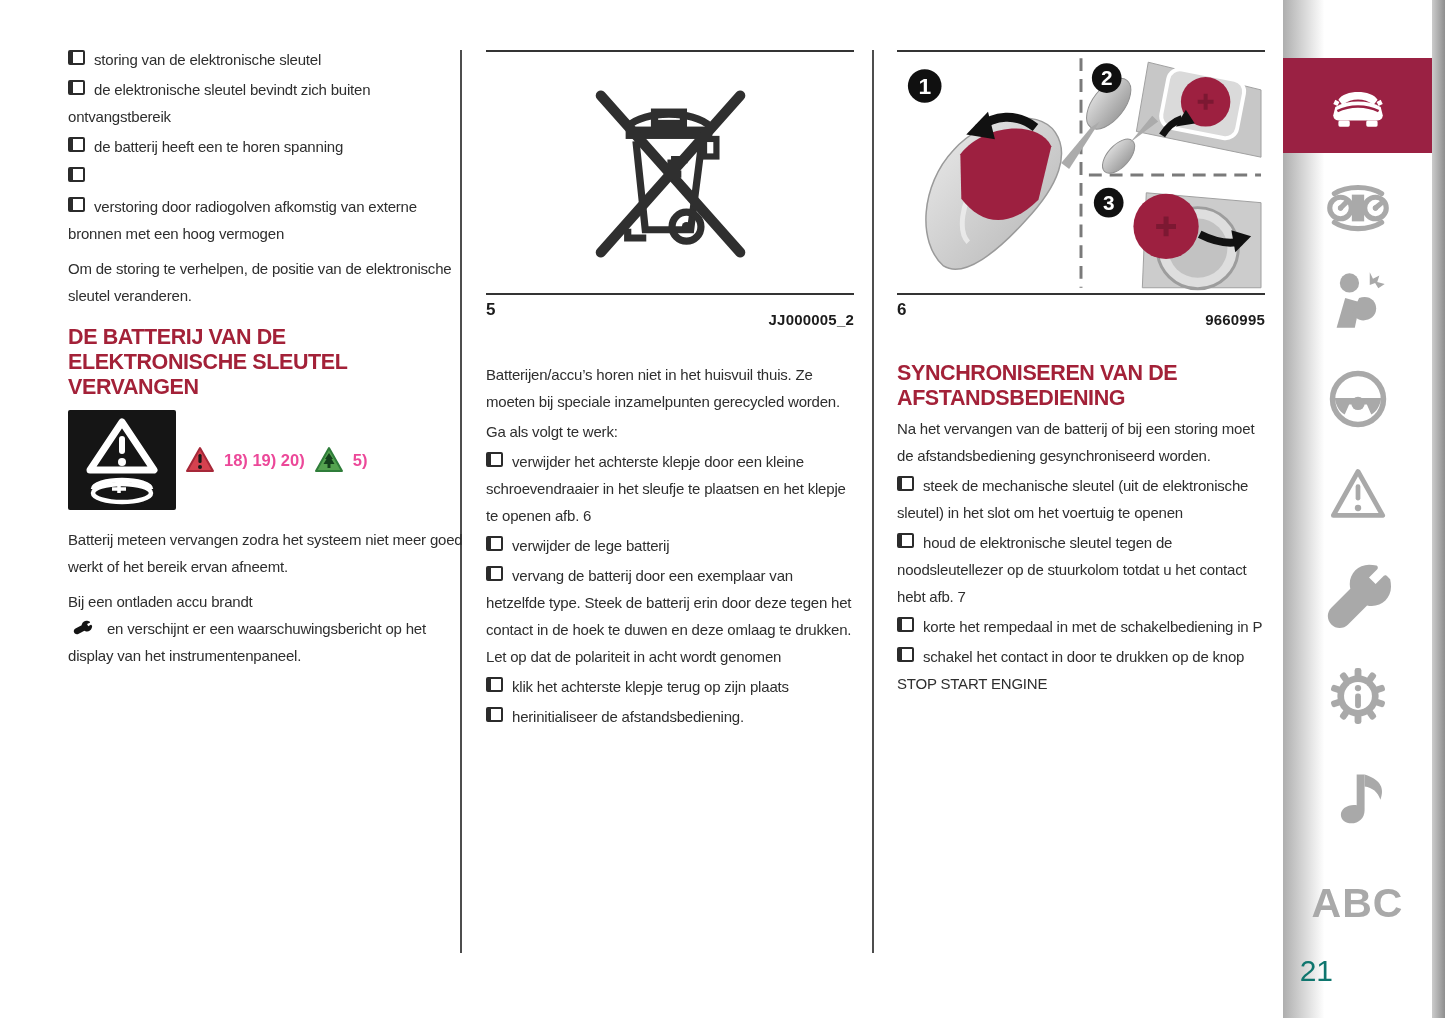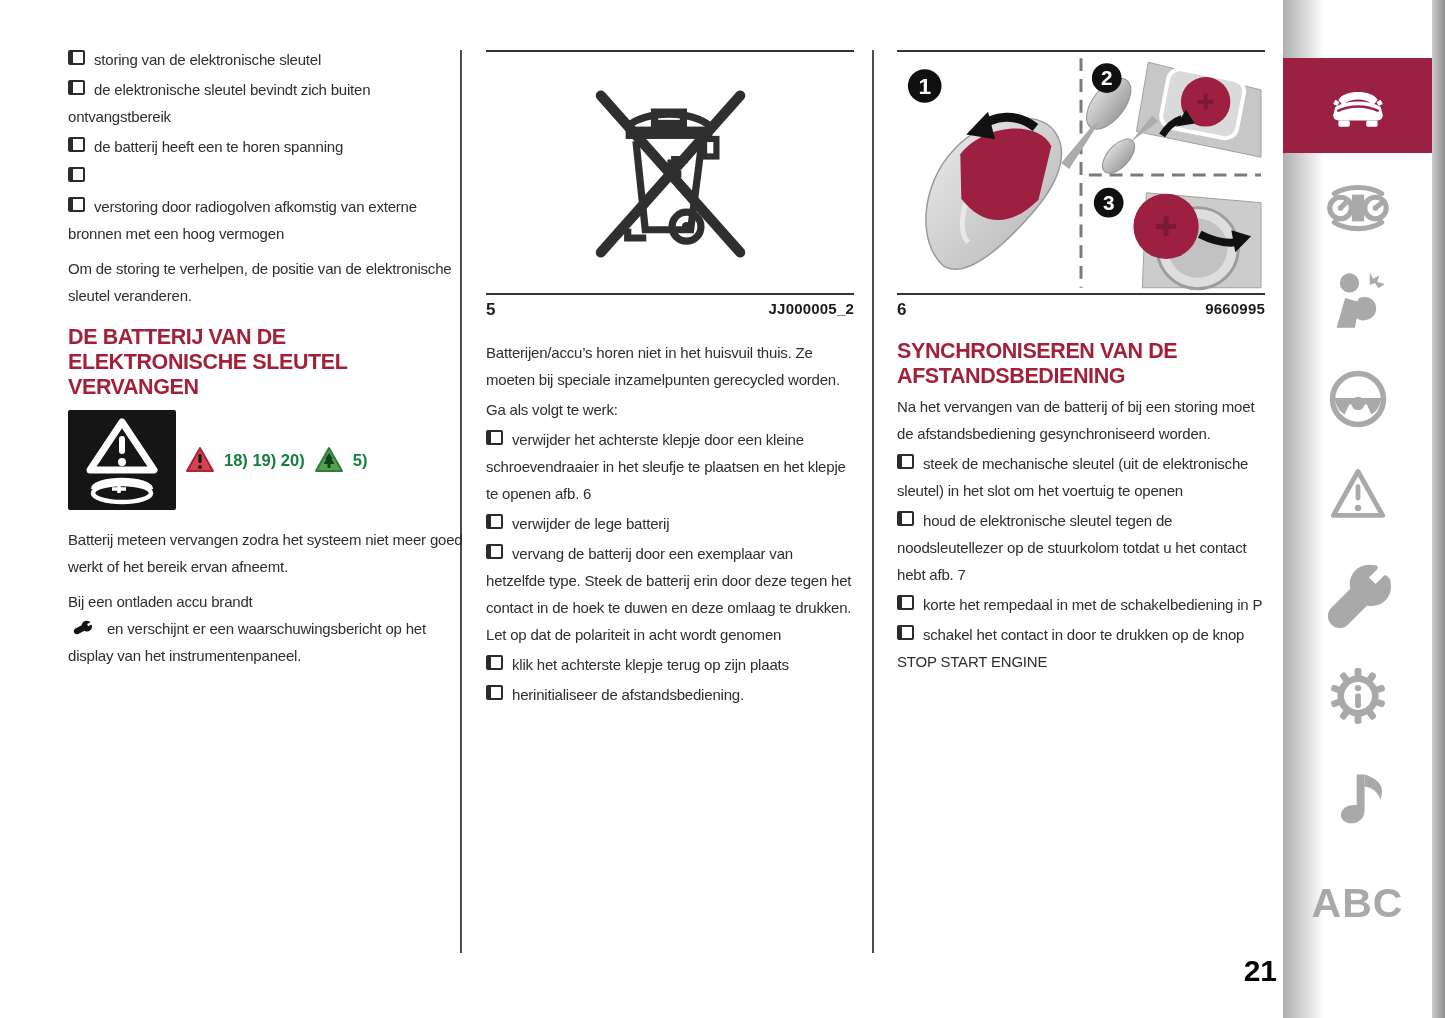--- a/index.html
+++ b/index.html
@@ -16,33 +16,33 @@
   .col{position:absolute;top:50px;}
   #col1{left:68px;top:46px;width:396px;}
   #col2{left:486px;width:368px;}
   #col3{left:897px;width:368px;}
   .vline{position:absolute;top:50px;height:903px;width:2px;background:#4d4d4d;}
   #vline1{left:460px;} #vline2{left:872px;}
   
   .figure{border-top:2px solid #343434;border-bottom:2px solid #343434;height:241px;display:flex;align-items:center;justify-content:center;}
   .figcaption{display:flex;justify-content:space-between;align-items:flex-start;padding-top:5px;height:39px;font-weight:bold;color:#1c1c1c;}
   .fignum{font-size:17px;}
-  .figcode{font-size:15px;letter-spacing:0.2px;}
-  .coltext{}
+  .figcode{font-size:15px;letter-spacing:0.2px;margin-top:11px;}
+  .coltext{margin-top:22px;}
   
   .iconrow{display:flex;align-items:center;gap:9px;margin:10px 0 16px;}
-  .refs{font-weight:bold;font-size:16.5px;color:#15803d;white-space:nowrap;}
+  .refs{font-weight:bold;font-size:16.5px;color:#ec4899;white-space:nowrap;}
   .wicon{display:inline-block;width:30px;height:17px;vertical-align:-2px;margin-right:5px;}
   
   .side-shadow{position:absolute;left:1283px;top:0;width:46px;height:1018px;background:linear-gradient(to right,#aeaeae,#ffffff 90%);}
   .side-edge{position:absolute;left:1432px;top:0;width:13px;height:1018px;background:linear-gradient(to right,#cccccc,#8e8e8e);}
   .tab-active{position:absolute;left:1283px;top:58px;width:149px;height:95px;background:#9a2143;display:flex;align-items:center;justify-content:center;}
   .side-icon{position:absolute;left:1301px;width:113px;display:flex;justify-content:center;}
   .abc{position:absolute;left:1301px;width:113px;text-align:center;top:880px;font-size:41px;font-weight:bold;color:#a9a9a9;letter-spacing:1px;}
-  .pageno{position:absolute;left:1172px;top:954px;width:105px;text-align:right;font-size:30px;font-weight:bold;color:#000000;}
+  .pageno{position:absolute;left:1228px;top:954px;width:105px;text-align:right;font-size:30px;font-weight:normal;color:#0f766e;}
 </style>
 </head>
 <body>
 
 <div class="vline" id="vline1"></div>
 <div class="vline" id="vline2"></div>
 
 <div id="col1" class="col">
   <p><span class="sq"></span><span>storing van de elektronische sleutel</span></p>
   <p><span class="sq"></span><span>de elektronische sleutel bevindt zich buiten ontvangstbereik</span></p>

